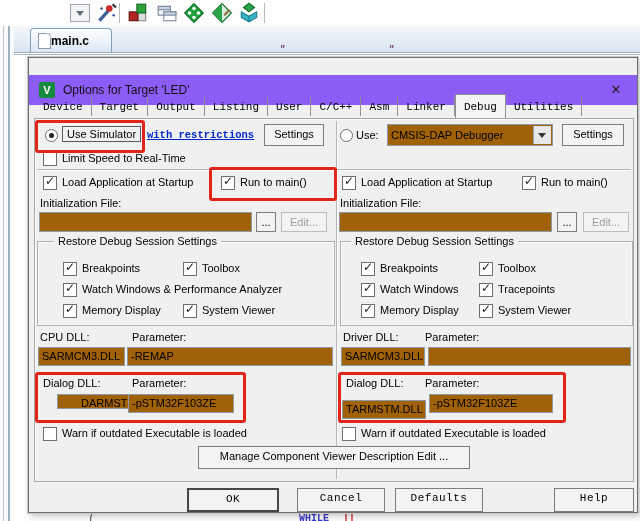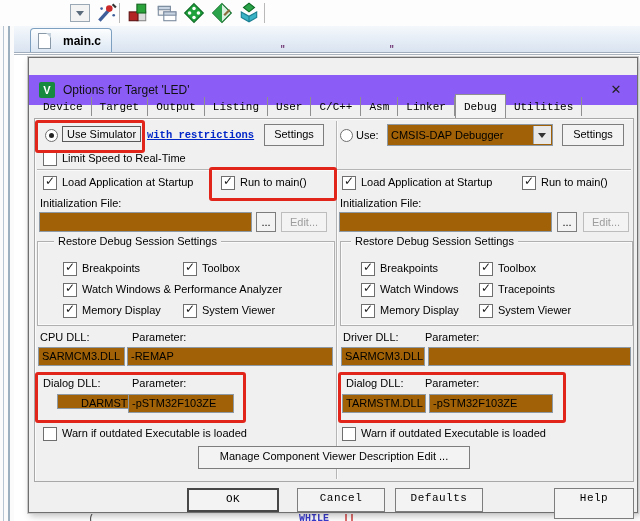--- a/index.html
+++ b/index.html
@@ -12,21 +12,21 @@
   .tb-dd{position:absolute;top:4px;width:20px;height:18px;background:#f3f3f3;border:1px solid #9aa7b4;box-sizing:border-box;}
   .tb-dd::after{content:"";position:absolute;left:5px;top:6px;border:4px solid transparent;border-top:5px solid #5a6b7c;}
   .tb-sep{position:absolute;top:3px;width:1px;height:20px;background:#b9b9b9;}
   .tb-ic{position:absolute;top:2px;width:22px;height:22px;}
 
   
   .tabbar{position:absolute;left:0;top:26px;width:640px;height:26px;
           background:linear-gradient(#f4f8fc,#d9e3f0);border-bottom:1px solid #9fadbd;}
   .etab{position:absolute;left:30px;top:2px;width:82px;height:24px;
         background:linear-gradient(#fdfefe,#dbe7f4);border:1px solid #7da0c0;border-bottom:none;
-        border-radius:4px 4px 0 0;display:flex;align-items:center;gap:12px;padding-left:7px;box-sizing:border-box;}
+        border-radius:4px 4px 0 0;display:flex;align-items:center;gap:0;padding-left:7px;box-sizing:border-box;}
   .etab .tname{font-weight:bold;font-size:12px;}
   .doc-icon{position:relative;width:11px;height:14px;background:#fff;border:1px solid #8a99a8;}
   .doc-icon::after{content:"";position:absolute;right:-1px;top:-1px;border-style:solid;border-width:0 5px 5px 0;
         border-color:transparent #c5d2de transparent transparent;}
   .edit-topline{position:absolute;left:14px;top:54px;width:626px;height:1px;background:#aeb6bf;}
 
   
   .left-edge{position:absolute;left:0;top:26px;width:14px;height:495px;background:#fbfbfb;}
   .edge-l1{position:absolute;left:3px;top:0;width:1px;height:100%;background:#b7c4d1;}
   .edge-l2{position:absolute;left:8px;top:0;width:2px;height:100%;background:#9db0c0;}
@@ -245,29 +245,29 @@
         <span class="lbl" style="left:157px;top:62px;">System Viewer</span>
       </div>
 
       <span class="lbl" style="left:308px;top:212px;">Driver DLL:</span>
       <span class="lbl" style="left:390px;top:212px;">Parameter:</span>
       <div class="txt" style="left:306px;top:228px;width:84px;height:19px;">SARMCM3.DLL</div>
       <div class="txt" style="left:393px;top:228px;width:203px;height:19px;"></div>
 
       <span class="lbl" style="left:311px;top:258px;">Dialog DLL:</span>
       <span class="lbl" style="left:390px;top:258px;">Parameter:</span>
-      <div class="txt" style="left:307px;top:275px;width:84px;height:19px;">TARMSTM.DLL</div>
+      <div class="txt" style="left:307px;top:281px;width:84px;height:19px;">TARMSTM.DLL</div>
       <div class="txt" style="left:394px;top:275px;width:124px;height:19px;">-pSTM32F103ZE</div>
       <span class="redbox" style="left:303px;top:253px;width:222px;height:45px;"></span>
 
       <span class="cb" style="left:307px;top:308px;"></span>
       <span class="lbl" style="left:326px;top:308px;">Warn if outdated Executable is loaded</span>
 
       <span class="btn" style="left:163px;top:327px;width:272px;height:23px;">Manage Component Viewer Description Edit ...</span>
     </div>
 
     <span class="btn fbtn default" style="left:158px;top:430px;width:92px;height:24px;">OK</span>
     <span class="btn fbtn" style="left:366px;top:430px;width:88px;height:24px;">Defaults</span>
     <span class="btn fbtn" style="left:268px;top:430px;width:88px;height:24px;">Cancel</span>
-    <span class="btn fbtn" style="left:525px;top:430px;width:80px;height:31px;">Help</span>
+    <span class="btn fbtn" style="left:525px;top:430px;width:80px;height:24px;">Help</span>
   </div>
 
 </div>
 
 </body></html>

